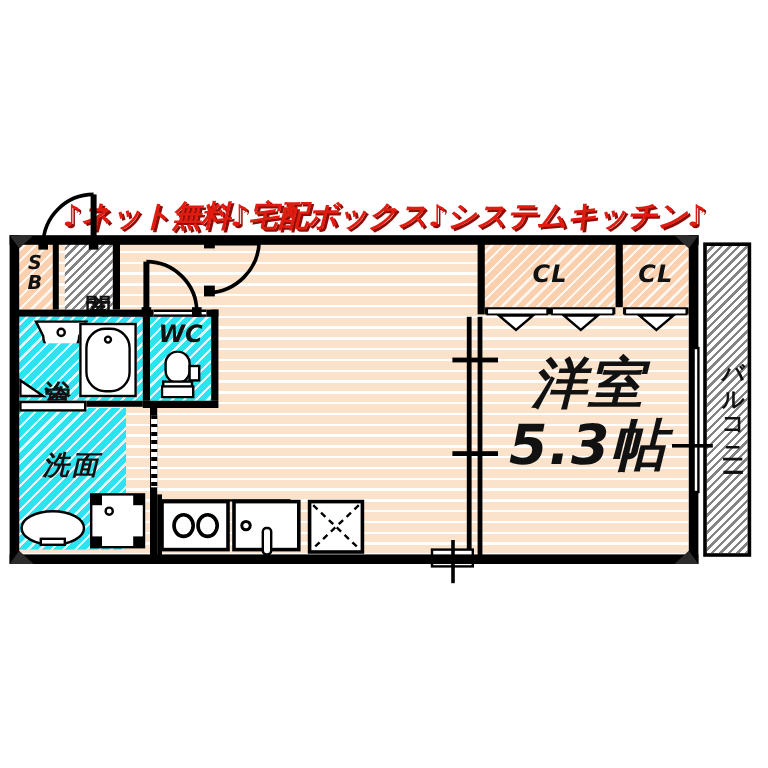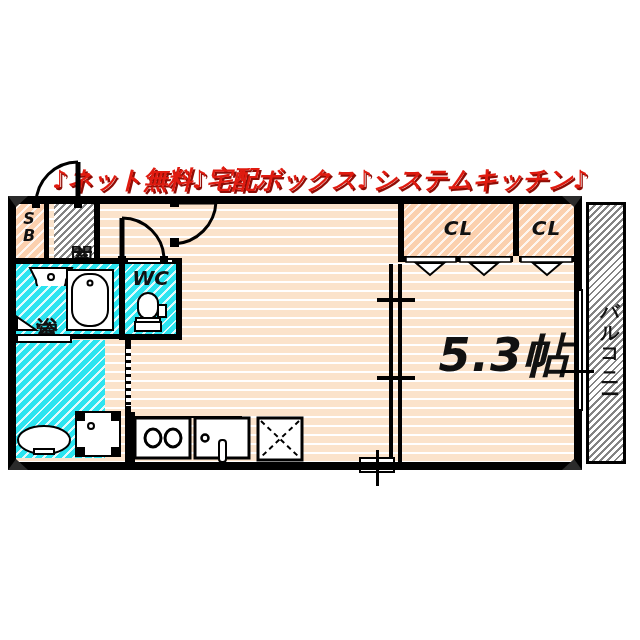--- a/index.html
+++ b/index.html
@@ -137,20 +137,21 @@
     </svg>
 
     <svg class="fx-none" style="position:absolute;left:160px;top:2px;width:72px;height:48px;overflow:visible;">
       <path d="M6,4 L48,4" stroke="#000" stroke-width="5" fill="none"></path>
       <path d="M48,4 A44,44 0 0 1 6,46" stroke="#000" stroke-width="3" fill="none"></path>
       <rect x="2" y="0" width="9" height="9" fill="#000"></rect>
       <rect x="2" y="40" width="9" height="9" fill="#000"></rect>
     </svg>
 
     <div class="room floor-cyan" style="left:6px;top:144px;width:91px;height:118px;"></div>
+    <div class="lbl lbl-md" style="left:6px;top:182px;width:91px;font-size:22px;letter-spacing:2px;">洗面</div>
 
     <svg class="fx-none" style="position:absolute;left:8px;top:228px;width:56px;height:34px;">
       <ellipse cx="28" cy="16" rx="26" ry="14" fill="#fff" stroke="#000" stroke-width="2"></ellipse>
       <rect x="18" y="25" width="20" height="5" fill="#fff" stroke="#000" stroke-width="2"></rect>
     </svg>
 
     <svg class="fx-none" style="position:absolute;left:66px;top:214px;width:50px;height:48px;">
       <rect x="2" y="2" width="44" height="44" fill="#fff" stroke="#000" stroke-width="2"></rect>
       <rect x="2" y="2" width="9" height="9" fill="#000"></rect>
       <rect x="37" y="2" width="9" height="9" fill="#000"></rect>
@@ -199,21 +200,22 @@
       <rect x="56" y="1" width="51" height="5" fill="#fff" stroke="#000" stroke-width="1.5"></rect>
       <path d="M12,7 L40,7 L26,19 Z" fill="#fff" stroke="#000" stroke-width="2"></path>
       <path d="M66,7 L94,7 L80,19 Z" fill="#fff" stroke="#000" stroke-width="2"></path>
     </svg>
     <svg class="fx-none" style="position:absolute;left:511px;top:60px;width:55px;height:22px;">
       <rect x="0" y="0" width="55" height="6" fill="#000"></rect>
       <rect x="2" y="1" width="51" height="5" fill="#fff" stroke="#000" stroke-width="1.5"></rect>
       <path d="M14,7 L42,7 L28,19 Z" fill="#fff" stroke="#000" stroke-width="2"></path>
     </svg>
 
-    <div class="lbl lbl-big" style="left:402px;top:136px;width:160px;text-align:right;">5.3帖</div>
+    <div class="lbl lbl-big" style="left:412px;top:100px;width:140px;">洋室</div>
+    <div class="lbl lbl-big" style="left:402px;top:152px;width:160px;">5.3帖</div>
 
     <div class="wall" style="left:566px;top:0px;width:8px;height:274px;"></div>
     <div class="room floor-gray" style="left:578px;top:6px;width:40px;height:262px;border:3px solid #000;"></div>
     <div class="lbl lbl-md lbl-vert" style="left:588px;top:66px;height:150px;width:24px;font-size:19px;">バルコニー</div>
 
     <svg class="fx-none" style="position:absolute;left:552px;top:94px;width:34px;height:120px;overflow:visible;">
       <rect x="18" y="0" width="4" height="120" fill="#fff" stroke="#000" stroke-width="2"></rect>
       <rect x="0" y="80" width="34" height="3" fill="#000"></rect>
     </svg>
 

